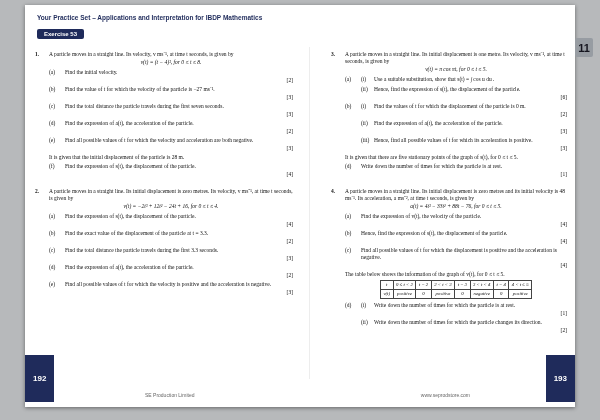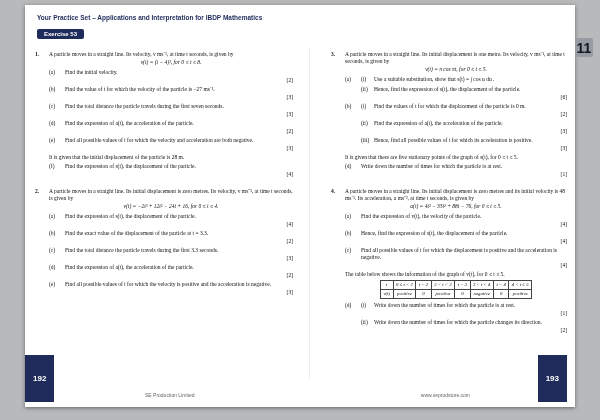--- a/index.html
+++ b/index.html
@@ -24,21 +24,21 @@
     position:absolute; left:12px; top:24px;
     background:#1f2b5b; color:#ffffff;
     font-family:"Liberation Sans", sans-serif;
     font-size:6px; font-weight:bold;
     padding:2px 7px; border-radius:2px;
   }
   .side-tab {
     position:absolute; right:7px; top:38px; width:18px; height:19px;
     background:#979ca2; color:#15151f;
     font-family:"Liberation Sans", sans-serif;
-    font-size:14px; font-weight:bold;
+    font-size:11px; font-weight:bold;
     display:flex; align-items:center; justify-content:center;
     border-radius:2px;
   }
   .divider {
     position:absolute; left:284px; top:42px; bottom:28px; width:1px;
     background:#ededed;
   }
   .col { position:absolute; top:46px; font-size:5.5px; line-height:7px; color:#111; }
   .col.left  { left:10px;  width:258px; }
   .col.right { left:306px; width:236px; }
@@ -69,21 +69,21 @@
   .footer-pub { left:120px; }
   .footer-site { right:105px; }
   .pagebox {
     position:absolute; bottom:5px;
     background:#1f2b5b; color:#ffffff;
     font-family:"Liberation Sans", sans-serif;
     font-size:8px; font-weight:bold;
     padding:19px 8px;
   }
   .pagebox.pleft { left:0; }
-  .pagebox.pright { right:8px;margin-top:41px; }
+  .pagebox.pright { right:0;margin-top:41px; }
 </style>
 </head>
 <body>
 
 <div class="spread">
   <div class="doc-title">Your Practice Set – Applications and Interpretation for IBDP Mathematics</div>
   <div class="badge">Exercise 53</div>
   <div class="divider"></div>
 
   <div class="col left">

